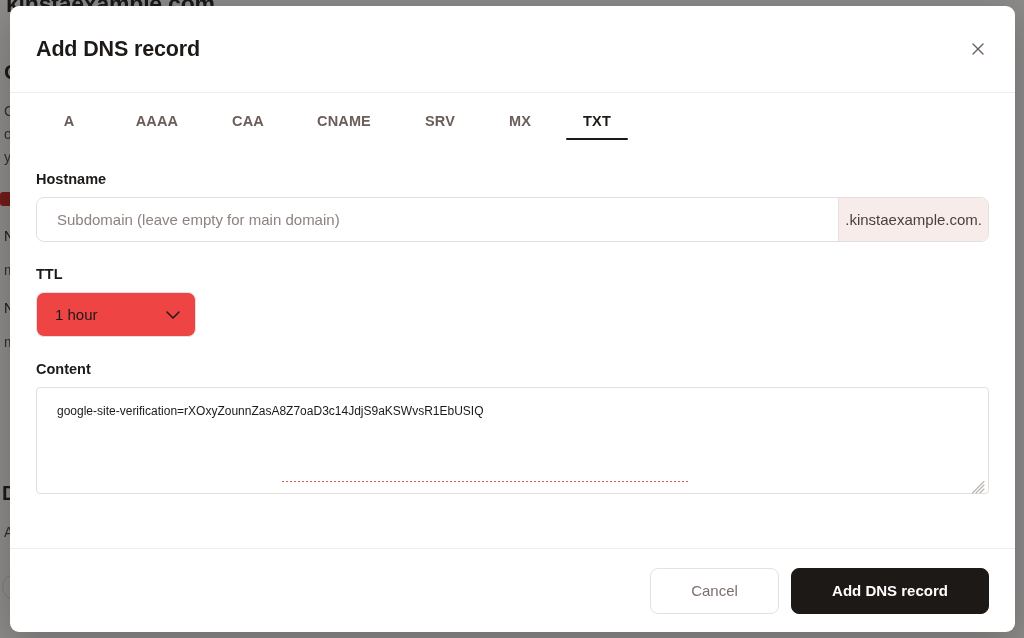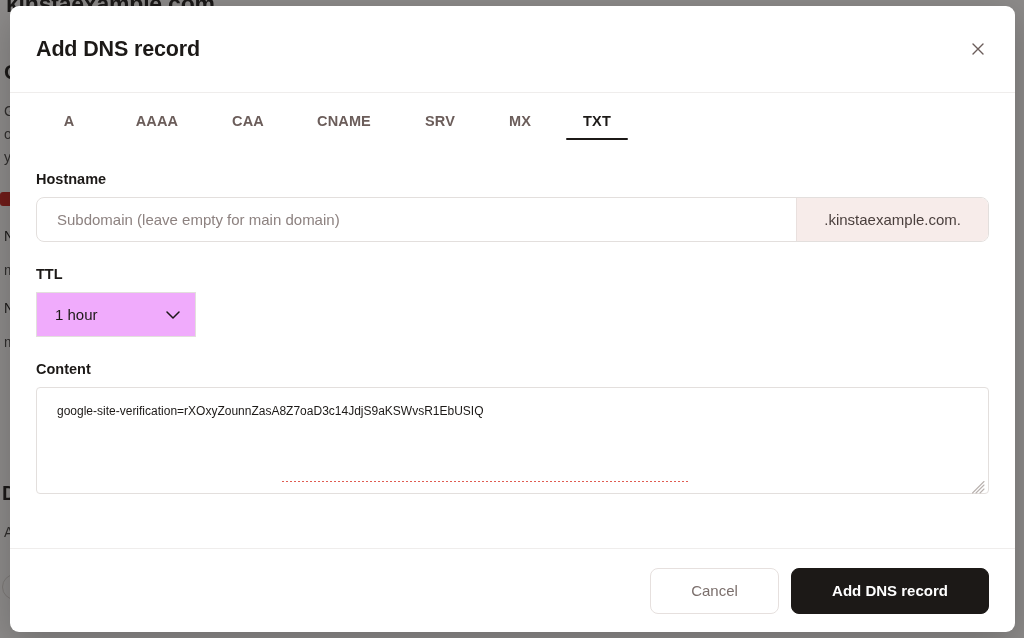--- a/index.html
+++ b/index.html
@@ -192,40 +192,40 @@
     font-size: 15px;
     color: #1c1917;
     font-family: "Liberation Sans", sans-serif;
     background: transparent;
   }
   .hostname-input::placeholder { color: #8d8280; }
   .hostname-suffix {
     flex: 0 0 auto;
     display: flex;
     align-items: center;
-    padding: 0 27px;
+    padding: 0 6px;
     background: #f7ecea;
     border-left: 1px solid #e9e0de;
     font-size: 15px;
     color: #4a3f3d;
     white-space: nowrap;
   }
 
   
   .ttl-select-wrap {
     position: relative;
     width: 160px;
     height: 45px;
   }
   .ttl-select {
     width: 100%;
     height: 100%;
     border: 1px solid #e3dfdd;
-    border-radius: 0;
-    background: #f0abfc;
+    border-radius: 8px;
+    background: #ef4444;
     padding: 0 18px;
     font-size: 15px;
     color: #1c1917;
     font-family: "Liberation Sans", sans-serif;
     appearance: none;
     -webkit-appearance: none;
     outline: none;
     cursor: pointer;
   }
   .ttl-chevron {

